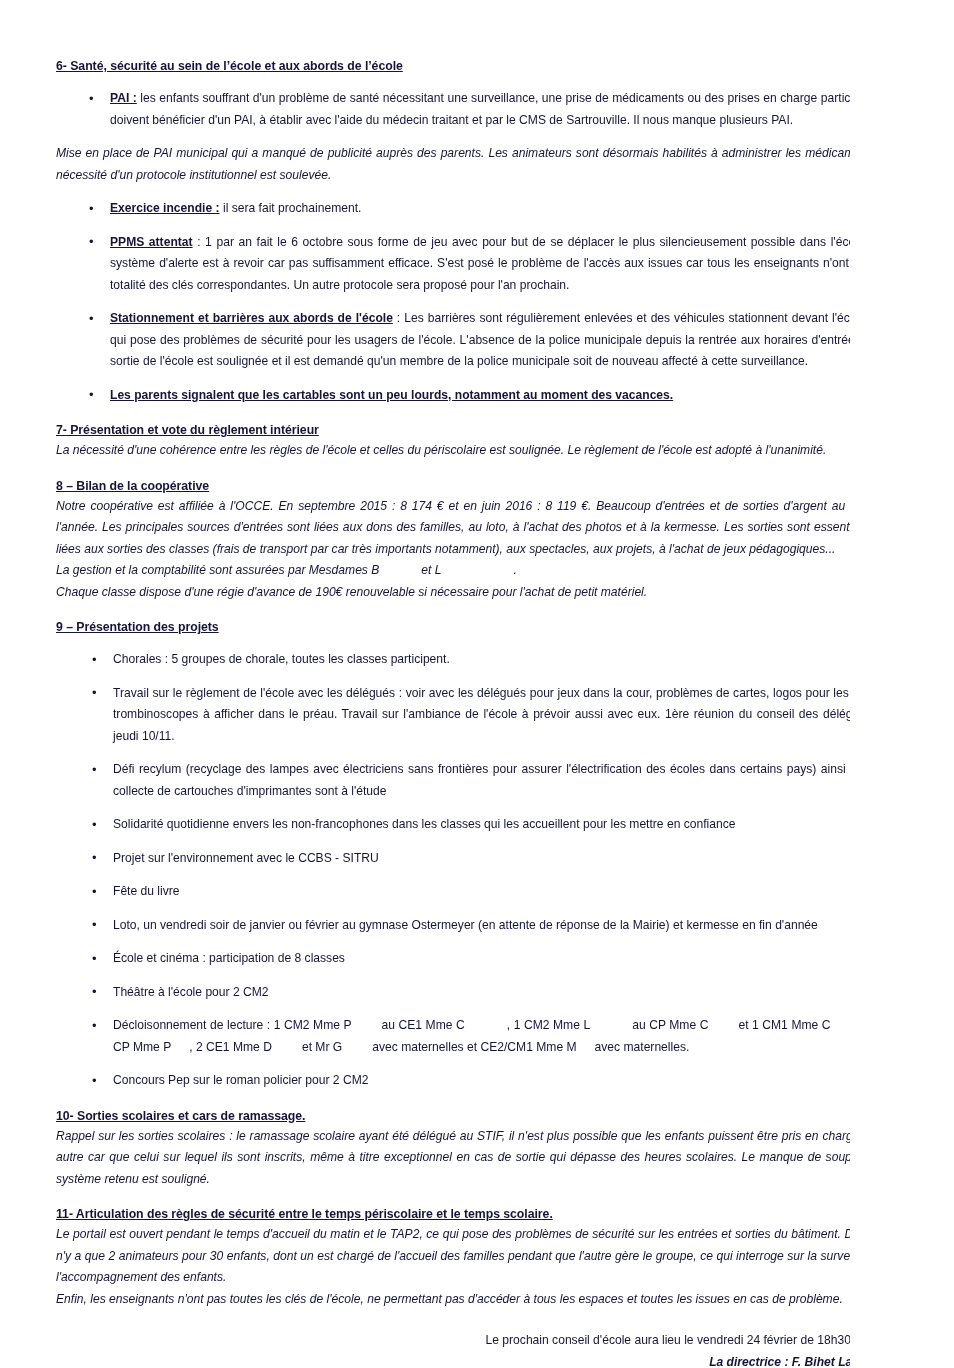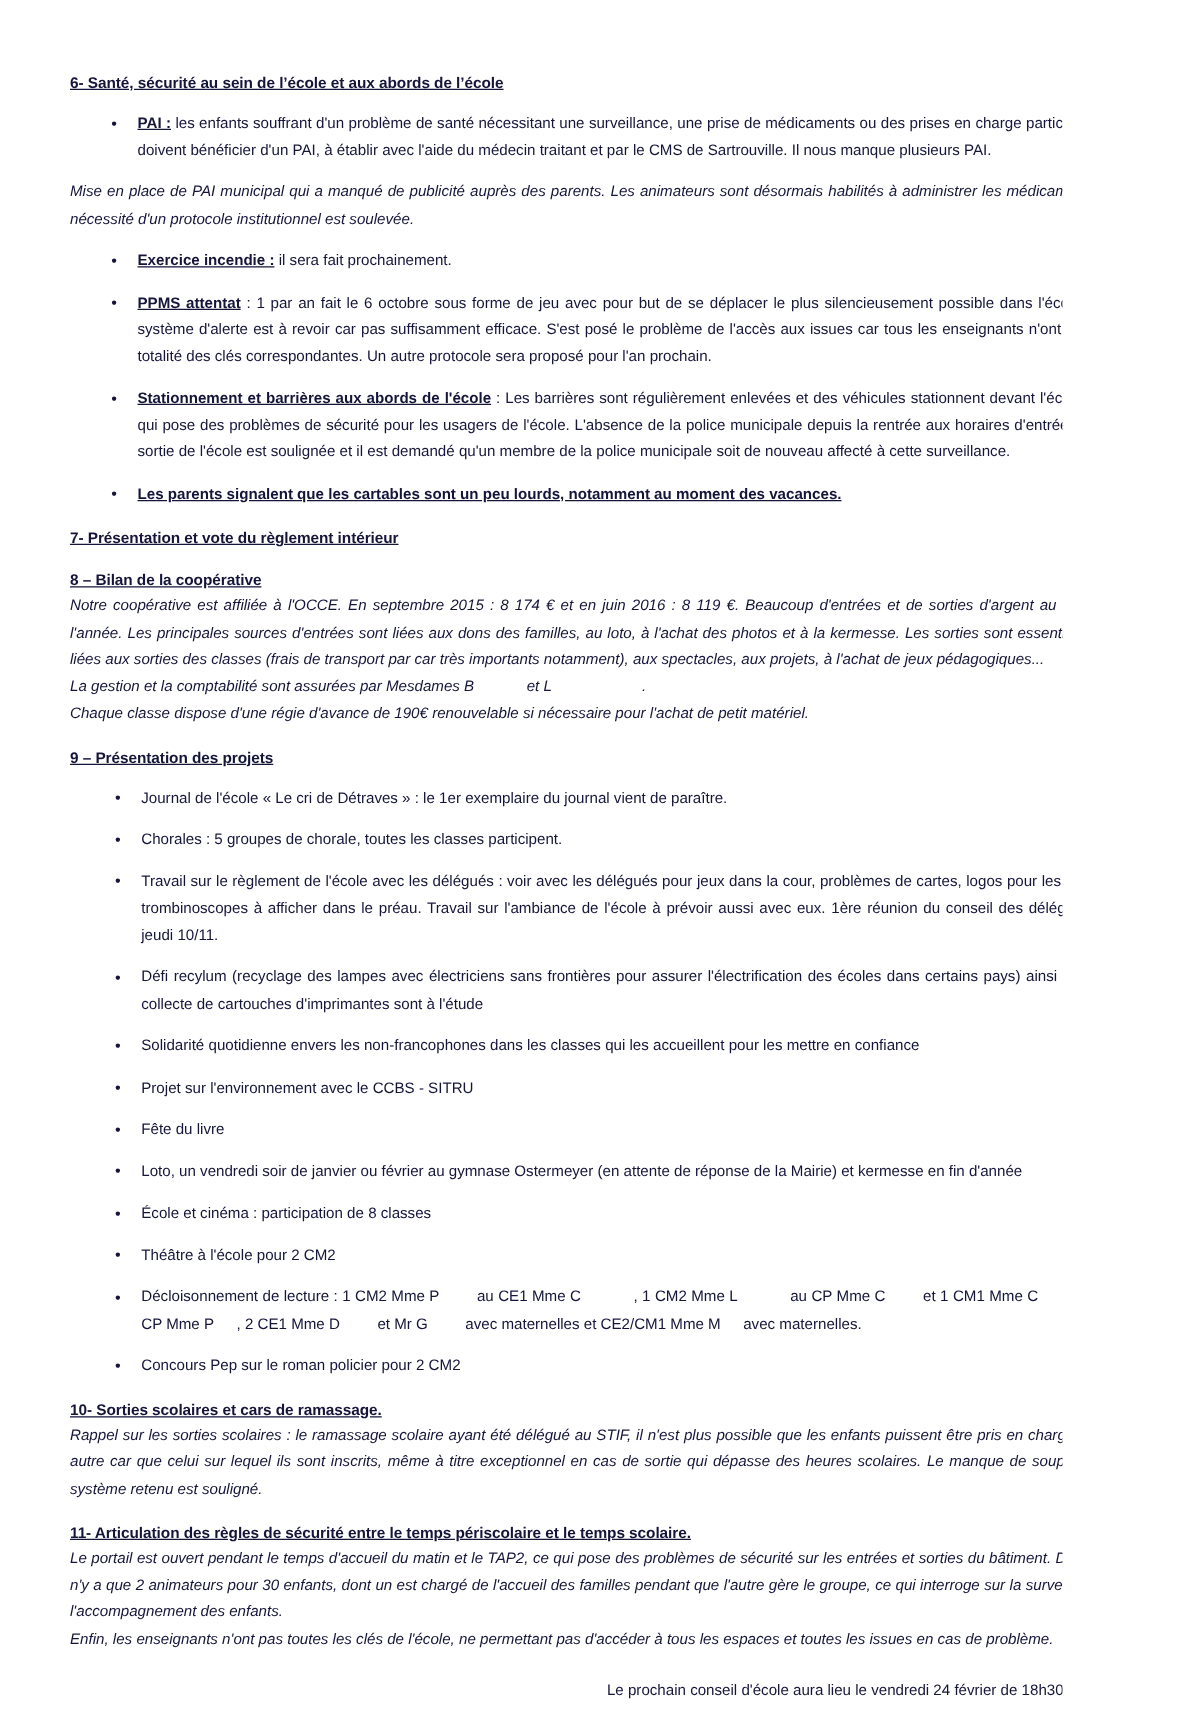--- a/index.html
+++ b/index.html
@@ -114,30 +114,30 @@
     <p class="para">Mise en place de PAI municipal qui a manqué de publicité auprès des parents. Les animateurs sont désormais habilités à administrer les médicaments. La nécessité d'un protocole institutionnel est soulevée.</p>
 
     <ul class="bl">
       <li class="last-of-list"><span class="bu">Exercice incendie :</span><span> il sera fait prochainement.</span></li>
       <li><span class="bu">PPMS attentat</span><span> : 1 par an fait le 6 octobre sous forme de jeu avec pour but de se déplacer le plus silencieusement possible dans l'école. Le système d'alerte est à revoir car pas suffisamment efficace. S'est posé le problème de l'accès aux issues car tous les enseignants n'ont pas la totalité des clés correspondantes. Un autre protocole sera proposé pour l'an prochain.</span></li>
       <li><span class="bu">Stationnement et barrières aux abords de l'école</span><span> : Les barrières sont régulièrement enlevées et des véhicules stationnent devant l'école, ce qui pose des problèmes de sécurité pour les usagers de l'école. L'absence de la police municipale depuis la rentrée aux horaires d'entrée et de sortie de l'école est soulignée et il est demandé qu'un membre de la police municipale soit de nouveau affecté à cette surveillance.</span></li>
       <li class="last-of-list"><span class="bu">Les parents signalent que les cartables sont un peu lourds, notamment au moment des vacances.</span></li>
     </ul>
 
     <div class="sec-head gap-before">7- Présentation et vote du règlement intérieur</div>
+    <p class="para">La nécessité d'une cohérence entre les règles de l'école et celles du périscolaire est soulignée. Le règlement de l'école est adopté à l'unanimité.</p>
 
     <div class="sec-head gap-before">8 – Bilan de la coopérative</div>
     <p class="para">Notre coopérative est affiliée à l'OCCE. En septembre 2015 : 8 174 € et en juin 2016 : 8 119 €. Beaucoup d'entrées et de sorties d'argent au cours de l'année. Les principales sources d'entrées sont liées aux dons des familles, au loto, à l'achat des photos et à la kermesse. Les sorties sont essentiellement liées aux sorties des classes (frais de transport par car très importants notamment), aux spectacles, aux projets, à l'achat de jeux pédagogiques...</p>
     <p class="para tight"><span>La gestion et la comptabilité sont assurées par Mesdames B</span><span class="gap-l"></span><span>et L</span><span class="gap-xl"></span><span>.</span></p>
     <p class="para tight">Chaque classe dispose d'une régie d'avance de 190€ renouvelable si nécessaire pour l'achat de petit matériel.</p>
 
     <div class="sec-head gap-before">9 – Présentation des projets</div>
 
     <ul class="bl proj">
-      <li class="last-of-list"><span>Journal de l'école « Le cri de Détraves » : le 1er exemplaire du journal vient de paraître.</span></li>
       <li class="last-of-list"><span>Chorales : 5 groupes de chorale, toutes les classes participent.</span></li>
       <li><span>Travail sur le règlement de l'école avec les délégués : voir avec les délégués pour jeux dans la cour, problèmes de cartes, logos pour les rangs, trombinoscopes à afficher dans le préau. Travail sur l'ambiance de l'école à prévoir aussi avec eux. 1ère réunion du conseil des délégués le jeudi 10/11.</span></li>
       <li><span>Défi recylum (recyclage des lampes avec électriciens sans frontières pour assurer l'électrification des écoles dans certains pays) ainsi qu'une collecte de cartouches d'imprimantes sont à l'étude</span></li>
       <li class="last-of-list"><span>Solidarité quotidienne envers les non-francophones dans les classes qui les accueillent pour les mettre en confiance</span></li>
       <li class="last-of-list"><span>Projet sur l'environnement avec le CCBS - SITRU</span></li>
       <li class="last-of-list"><span>Fête du livre</span></li>
       <li class="last-of-list"><span>Loto, un vendredi soir de janvier ou février au gymnase Ostermeyer (en attente de réponse de la Mairie) et kermesse en fin d'année</span></li>
       <li class="last-of-list"><span>École et cinéma : participation de 8 classes</span></li>
       <li class="last-of-list"><span>Théâtre à l'école pour 2 CM2</span></li>
       <li class="last-of-list"><span>Décloisonnement de lecture : 1 CM2 Mme P</span><span class="gap-m"></span><span>au CE1 Mme C</span><span class="gap-l"></span><span>, 1 CM2 Mme L</span><span class="gap-l"></span><span>au CP Mme C</span><span class="gap-m"></span><span>et 1 CM1 Mme C</span><span class="gap-l"></span><span>au CP Mme P</span><span class="gap-s"></span><span>, 2 CE1 Mme D</span><span class="gap-m"></span><span>et Mr G</span><span class="gap-m"></span><span>avec maternelles et CE2/CM1 Mme M</span><span class="gap-s"></span><span>avec maternelles.</span></li>

